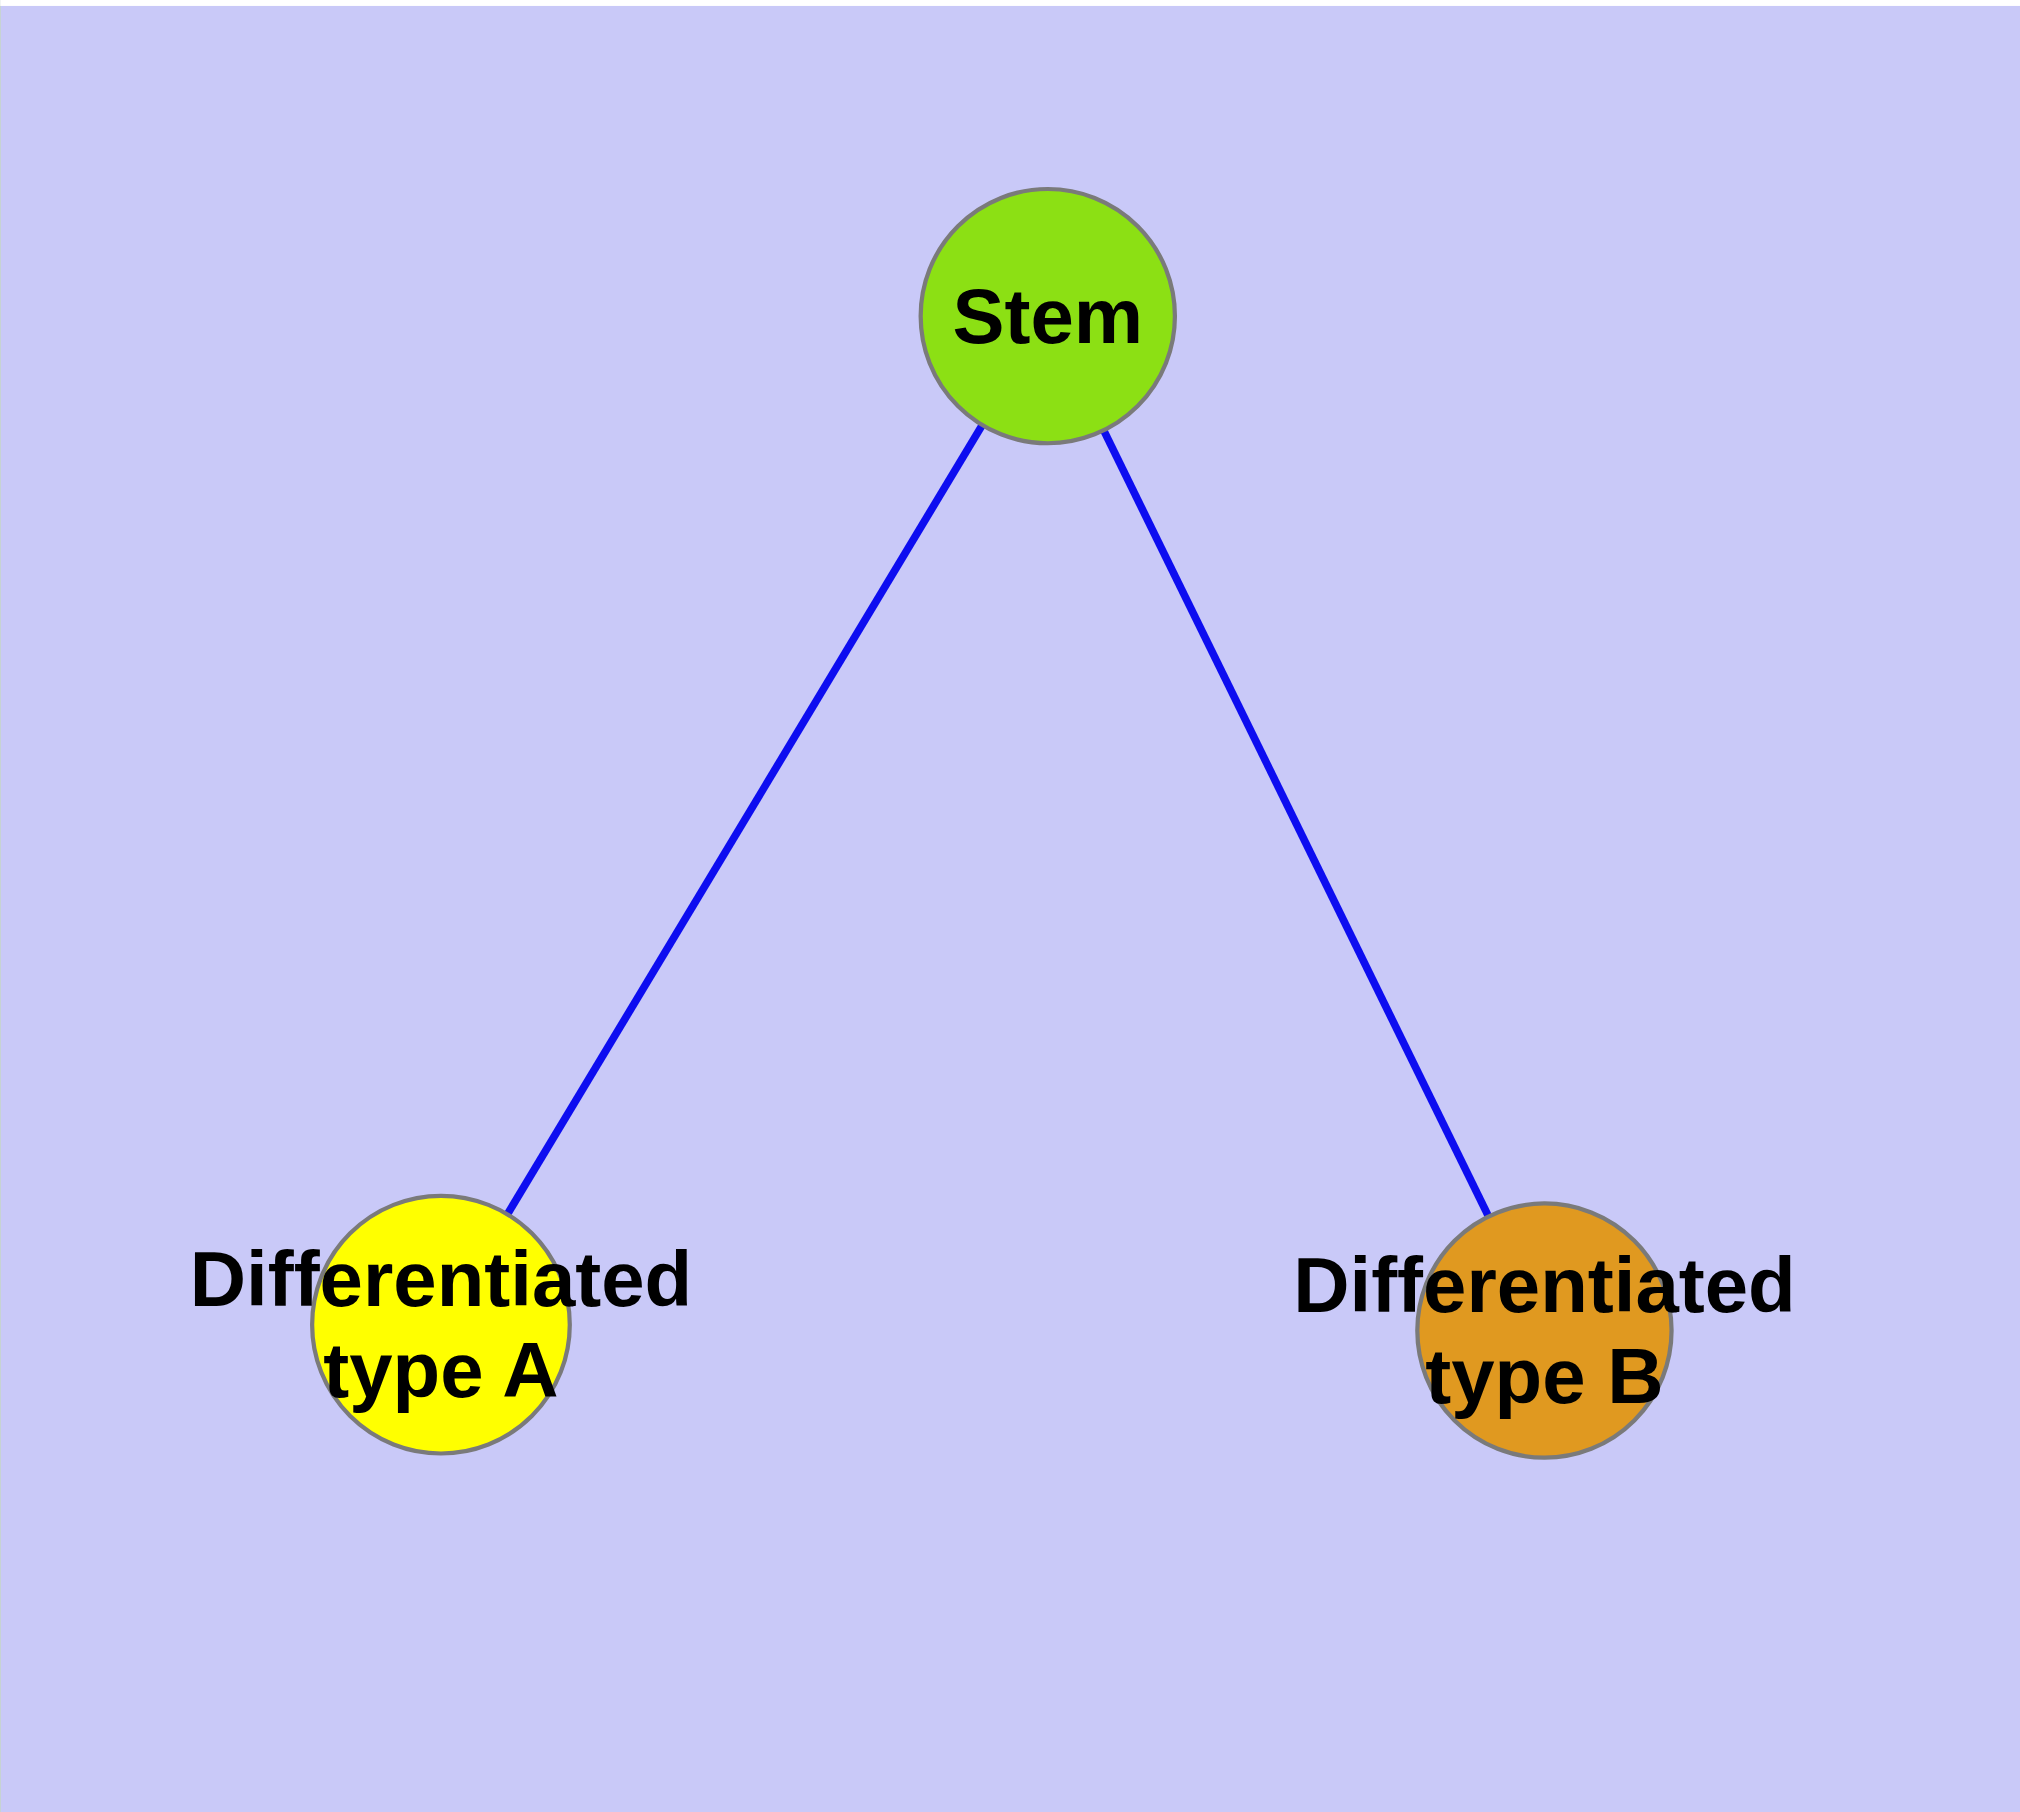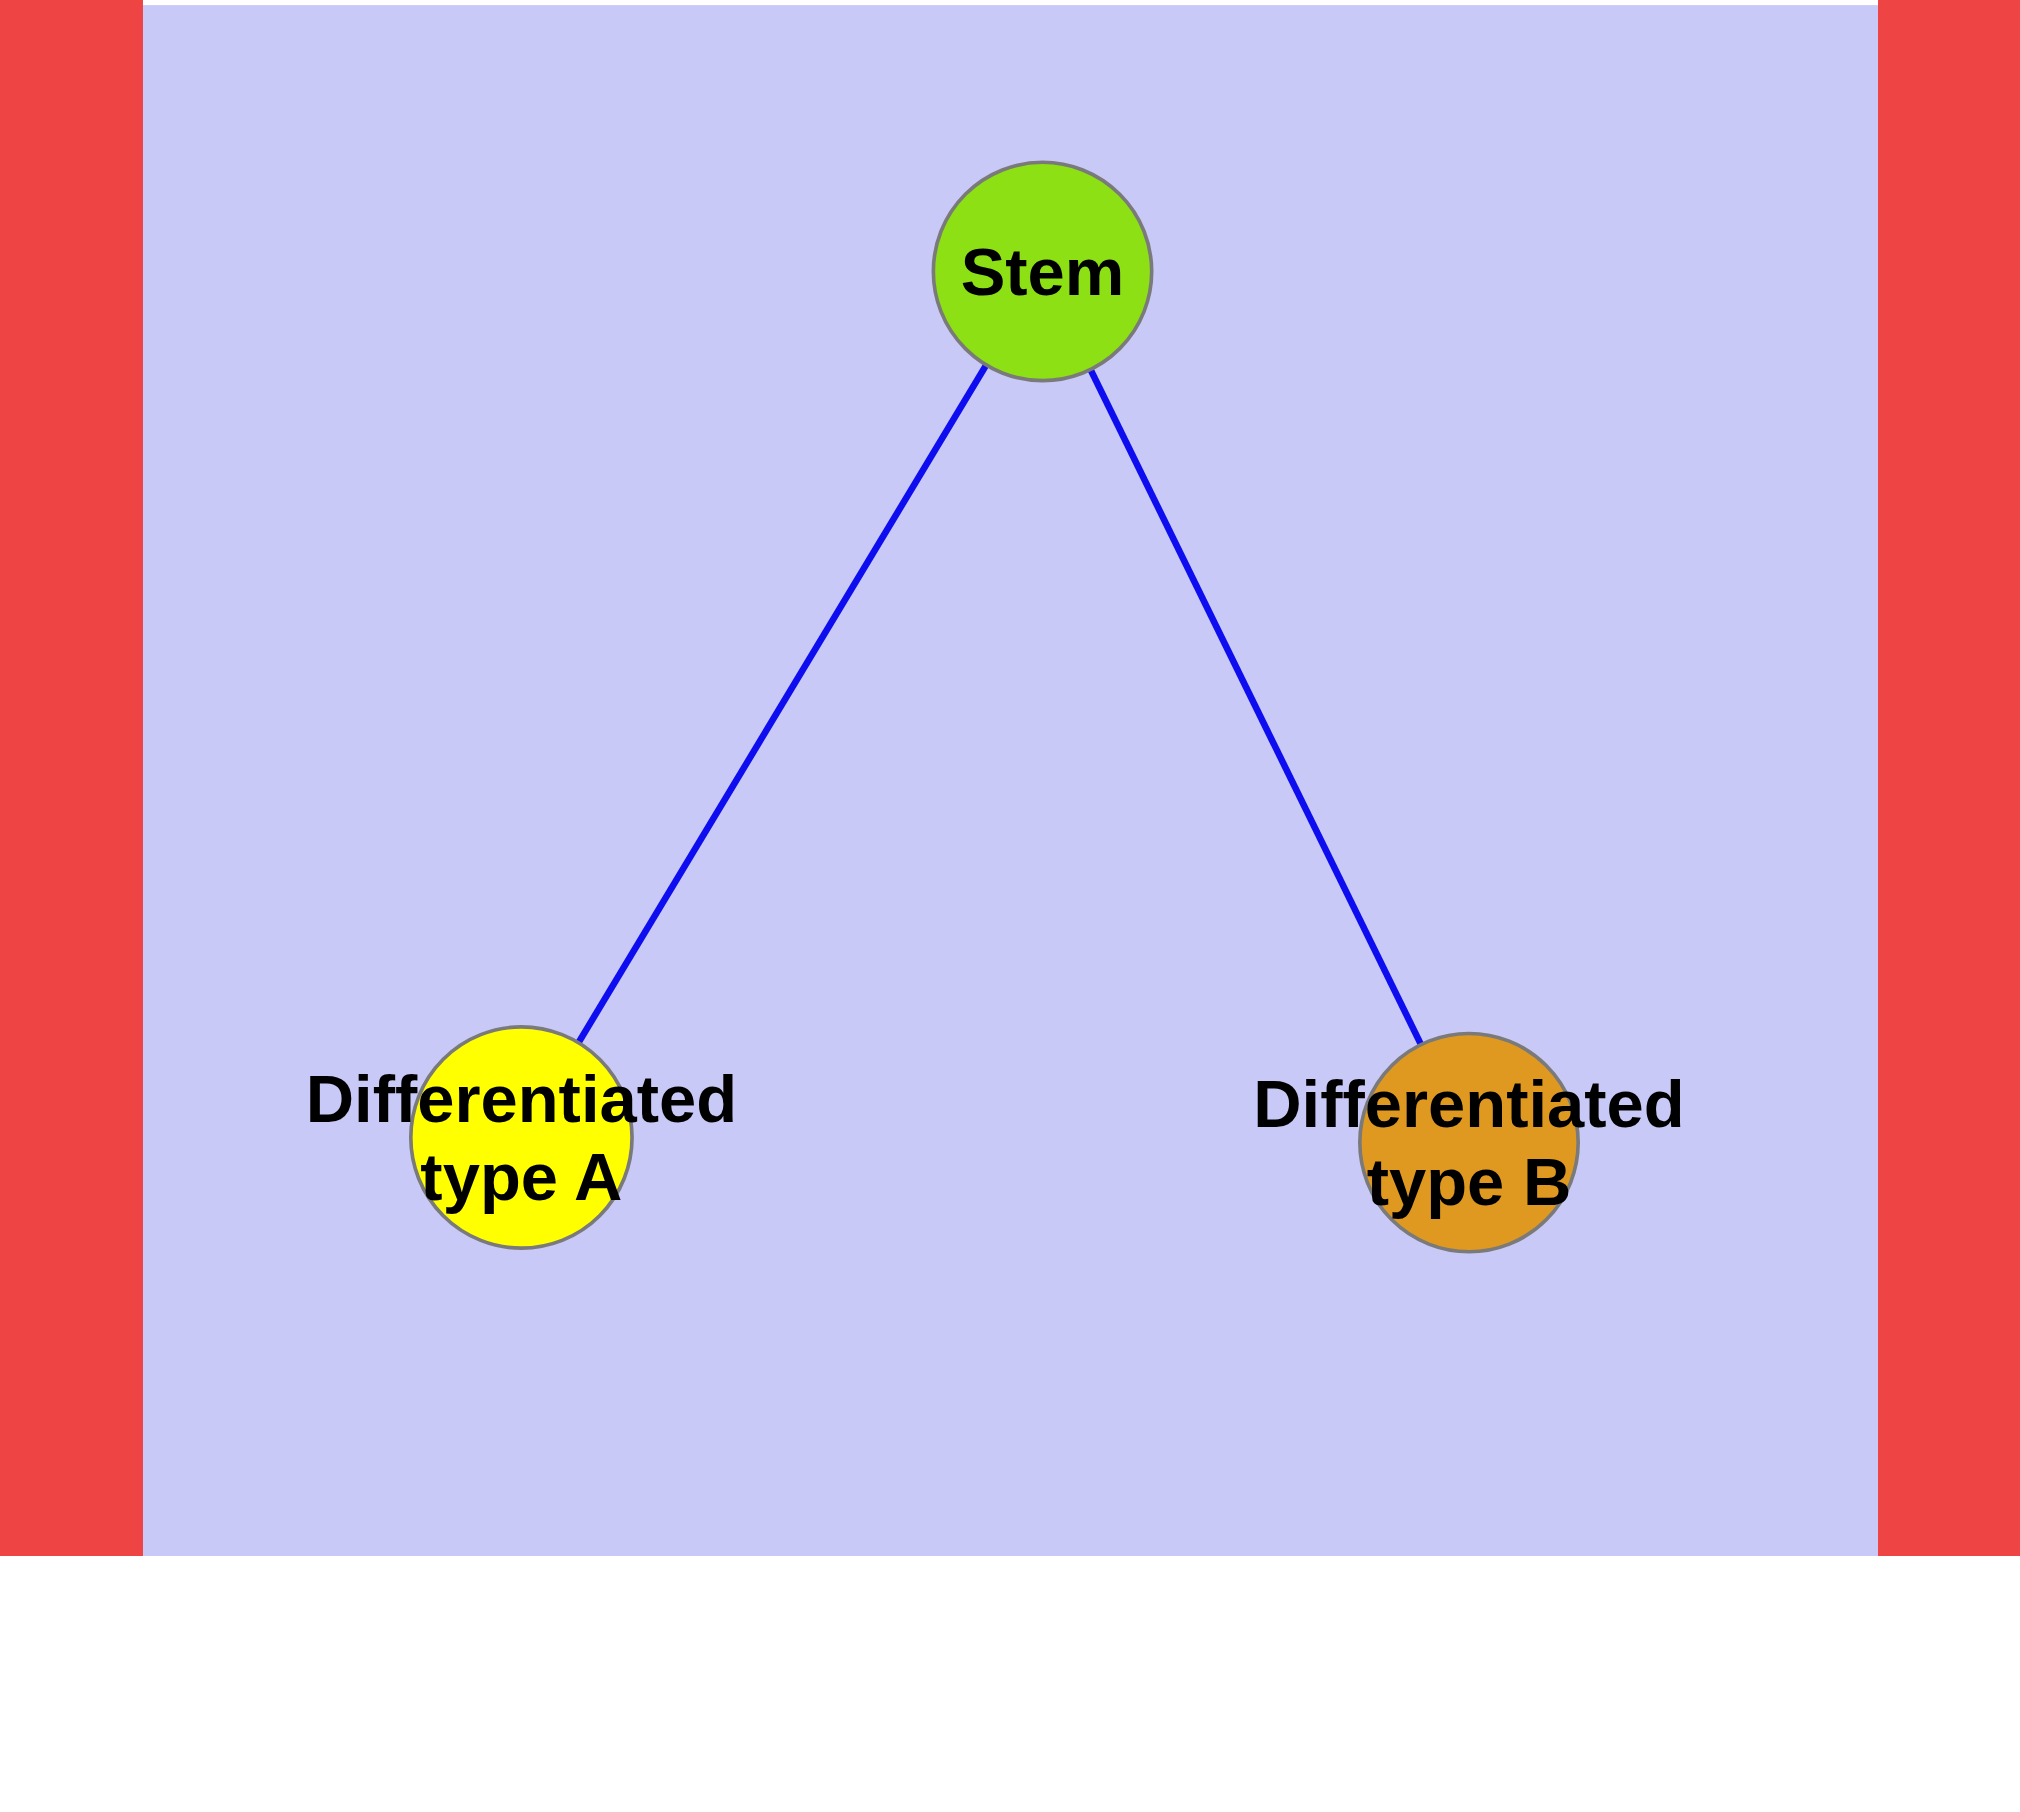--- a/index.html
+++ b/index.html
@@ -3,22 +3,22 @@
 <meta charset="utf-8">
 <style>
   html, body {
     margin: 0;
     padding: 0;
     background: #ffffff;
   }
   .stage {
     position: relative;
     width: 2021px;
-    height: 1556px;
-    background: #ef4444;
+    height: 1812px;
+    background: #bef264;
     overflow: hidden;
   }
   .stage svg {
     display: block;
     width: 100%;
     height: 100%;
   }
   .node-label {
     font-family: "Liberation Sans", sans-serif;
     font-weight: bold;

